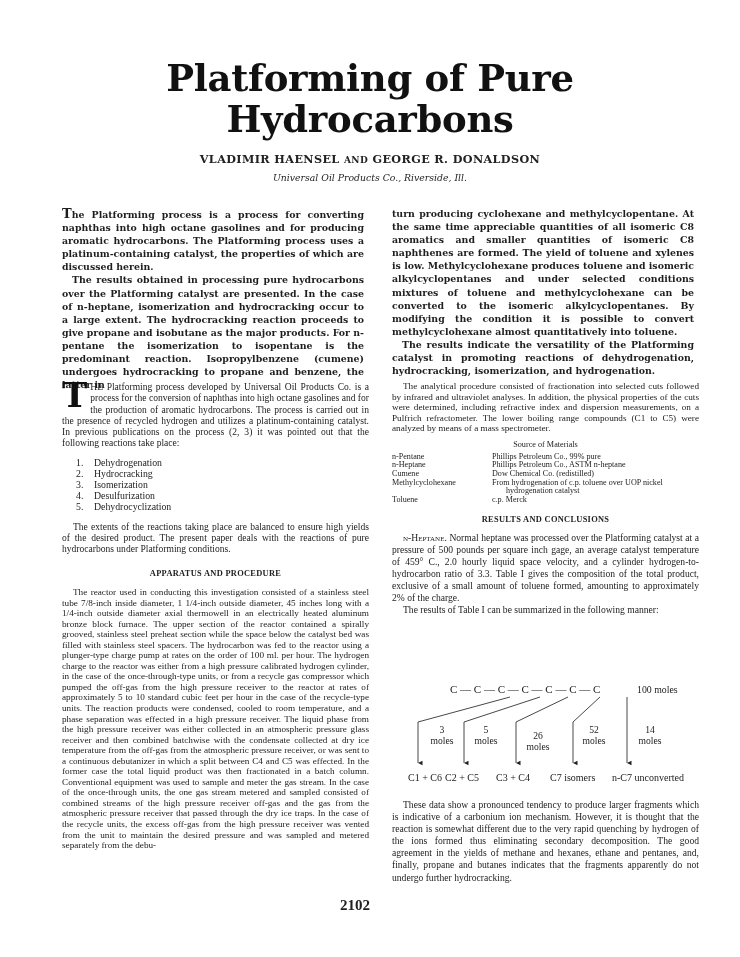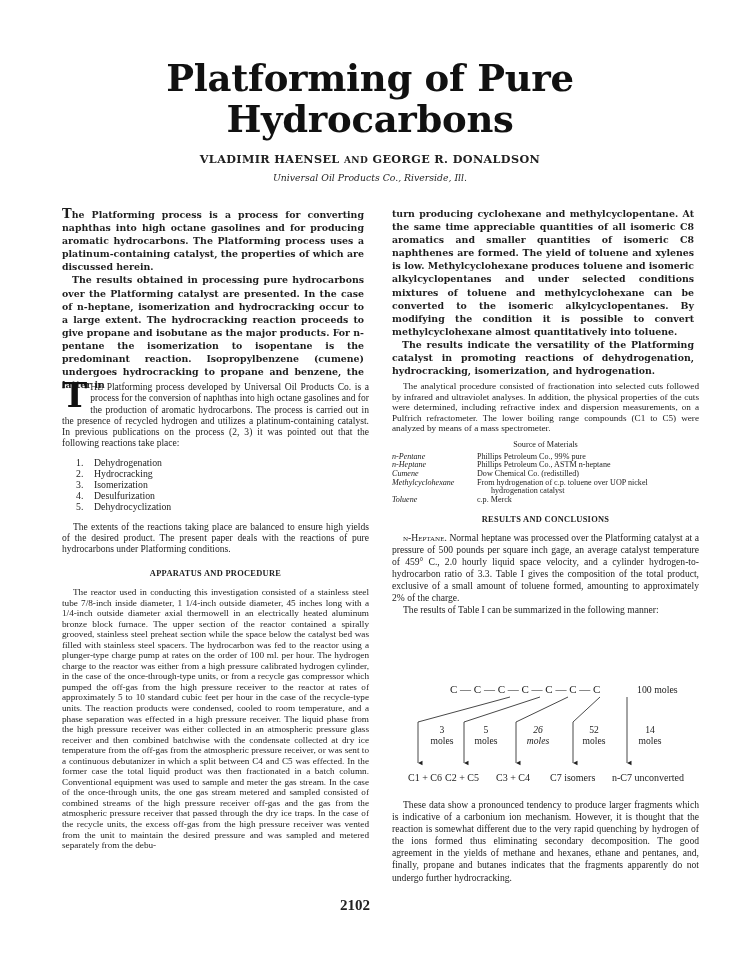--- a/index.html
+++ b/index.html
@@ -15,21 +15,21 @@
   .col { position:absolute; width:307px; font-size:9.55px; line-height:11.3px; text-align:justify; color:#222; }
   .col p { margin:0; text-indent:11px; }
   .col p.noind { text-indent:0; }
   .dropcap { float:left; font-size:34px; line-height:26px; font-weight:bold; margin:1px 3px 0 0; font-family:"DejaVu Serif", serif; color:#111; }
   .list { margin:8px 0 9px 14px; padding:0; list-style:none; font-size:9.8px; line-height:11px; }
   .list li span.n { display:inline-block; width:18px; }
   .sechead { text-align:center; font-weight:bold; font-size:8.4px; letter-spacing:0.3px; margin:13px 0 8px 0; text-indent:0; }
   .mats-title { text-align:center; font-size:8.2px; margin:5px 0 3px 0; }
   table.mats { border-collapse:collapse; font-size:8.1px; line-height:8.6px; width:307px; }
   table.mats td { padding:0; vertical-align:top; }
-  table.mats td.k { width:85px;font-style:italic; }
+  table.mats td.k { width:100px; }
   table.mats td.v .cont { padding-left:14px; display:block; }
   .sc2 { font-variant:small-caps; }
   .diagram { position:absolute; left:390px; top:680px; width:320px; height:110px; }
   .diagram svg { position:absolute; left:0; top:0; }
   .dtext { position:absolute; font-size:11px; white-space:nowrap; color:#1a1a1a; }
   .dlabel { position:absolute; font-size:9.6px; line-height:10.5px; text-align:center; color:#222; }
   .prod { position:absolute; font-size:10px; white-space:nowrap; color:#1a1a1a; top:92px; }
   .pagenum { position:absolute; top:897px; left:0; width:710px; text-align:center; font-size:15px; font-weight:bold; color:#222; }
 </style>
 </head>
@@ -121,21 +121,21 @@
   <div class="dtext" style="left:247px; top:4px; font-size:9.8px;">100 moles</div>
 
   <div class="dlabel" style="left:32px; top:45px; width:40px;">
       <div>3</div>
       <div>moles</div>
     </div>
   <div class="dlabel" style="left:76px; top:45px; width:40px;">
       <div>5</div>
       <div>moles</div>
     </div>
-  <div class="dlabel" style="left:128px; top:45px; width:40px;font-style:italic;">
+  <div class="dlabel" style="left:128px; top:51px; width:40px;">
       <div>26</div>
       <div>moles</div>
     </div>
   <div class="dlabel" style="left:184px; top:45px; width:40px;">
       <div>52</div>
       <div>moles</div>
     </div>
   <div class="dlabel" style="left:240px; top:45px; width:40px;">
       <div>14</div>
       <div>moles</div>

